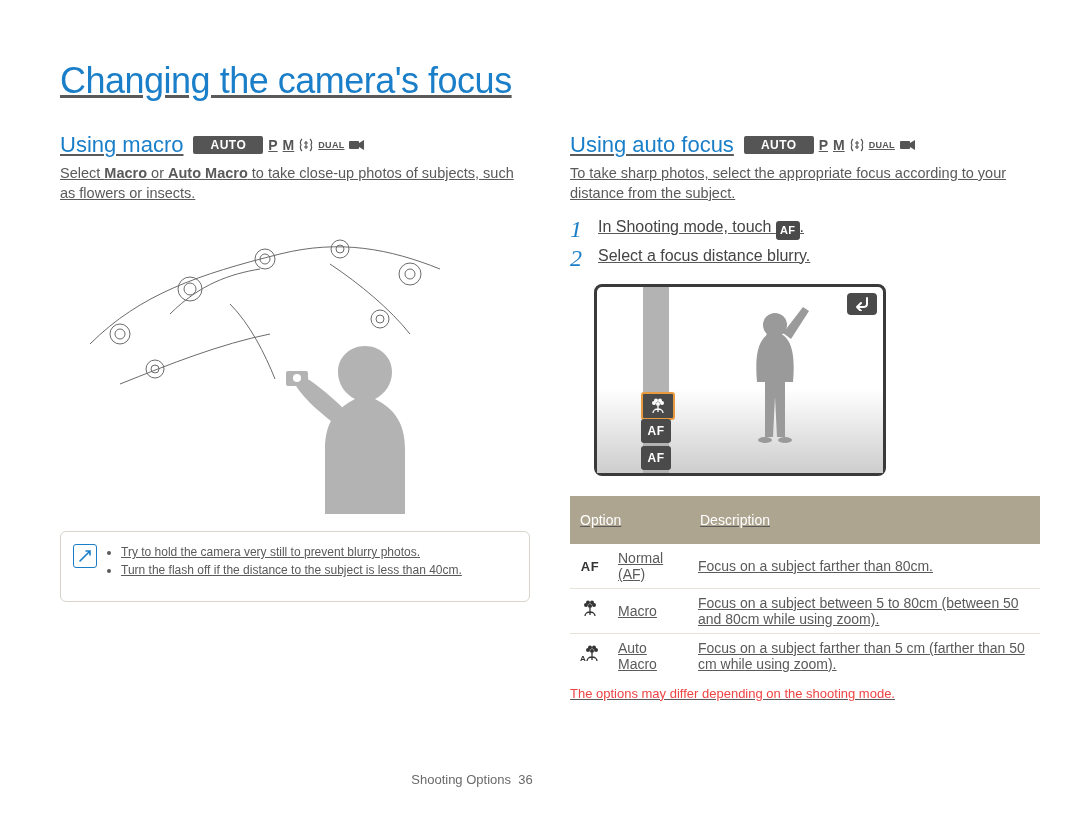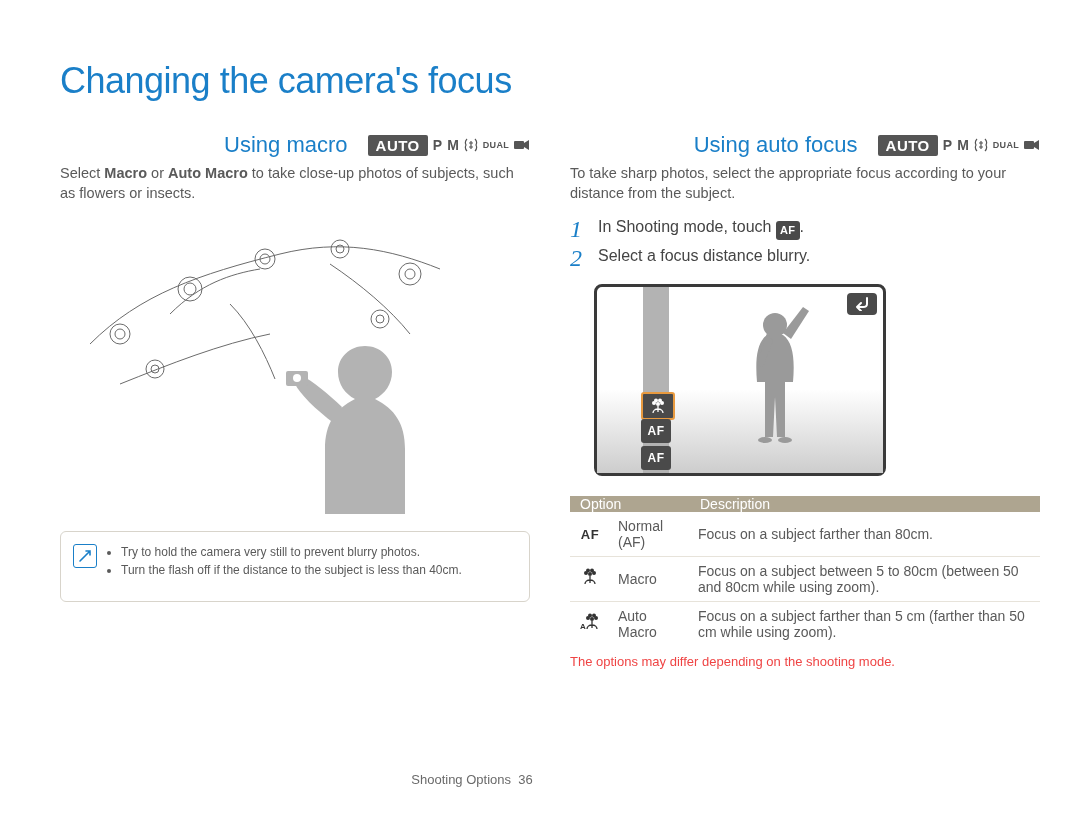--- a/index.html
+++ b/index.html
@@ -10,20 +10,21 @@
     font-family: Arial, Helvetica, sans-serif;
     color: #5a5a5a;
     background: #fff;
   }
   .page {
     box-sizing: border-box;
     padding: 60px 60px 0 60px;
     width: 959px;
     height: 815px;
     position: relative;
+    text-decoration: underline;
   }
   h1.title {
     font-size: 36px;
     font-weight: 400;
     color: #1a7fc8;
     margin: 0 0 30px 0;
     letter-spacing: -0.5px;
   }
   .columns {
     display: flex;
@@ -33,34 +34,33 @@
     width: 470px;
     flex: 0 0 470px;
   }
   h2.subhead {
     color: #1a7fc8;
     font-size: 22px;
     font-weight: 400;
     margin: 0 0 6px 0;
     display: flex;
     align-items: center;
-    gap: 20px;
-    justify-content: flex-end;
+    gap: 10px;
   }
   .mode-strip {
     display: inline-flex;
     align-items: center;
     gap: 5px;
   }
   .mode-auto {
     background: #555;
     color: #fff;
-    font-size: 15px;
+    font-size: 12px;
     font-weight: bold;
-    padding: 2px 8px;
+    padding: 2px 17px;
     border-radius: 2px;
     font-family: Arial, sans-serif;
     letter-spacing: 0.5px;
   }
   .mode-letter {
     color: #555;
     font-size: 14px;
     font-weight: bold;
   }
   .mode-anti {
@@ -232,21 +232,21 @@
   table.opt-table {
     width: 100%;
     border-collapse: collapse;
     font-size: 14px;
   }
   table.opt-table th {
     background: #aea590;
     color: #fff;
     font-weight: 400;
     text-align: left;
-    padding: 0 10px;
+    padding: 16px 10px;
     font-size: 14px;
   }
   table.opt-table td {
     padding: 6px 8px;
     color: #5a5a5a;
     vertical-align: middle;
     border-bottom: 1px solid #e7e3da;
   }
   table.opt-table tr:last-child td { border-bottom: none; }
   td.icn { width: 24px; text-align: center; }

